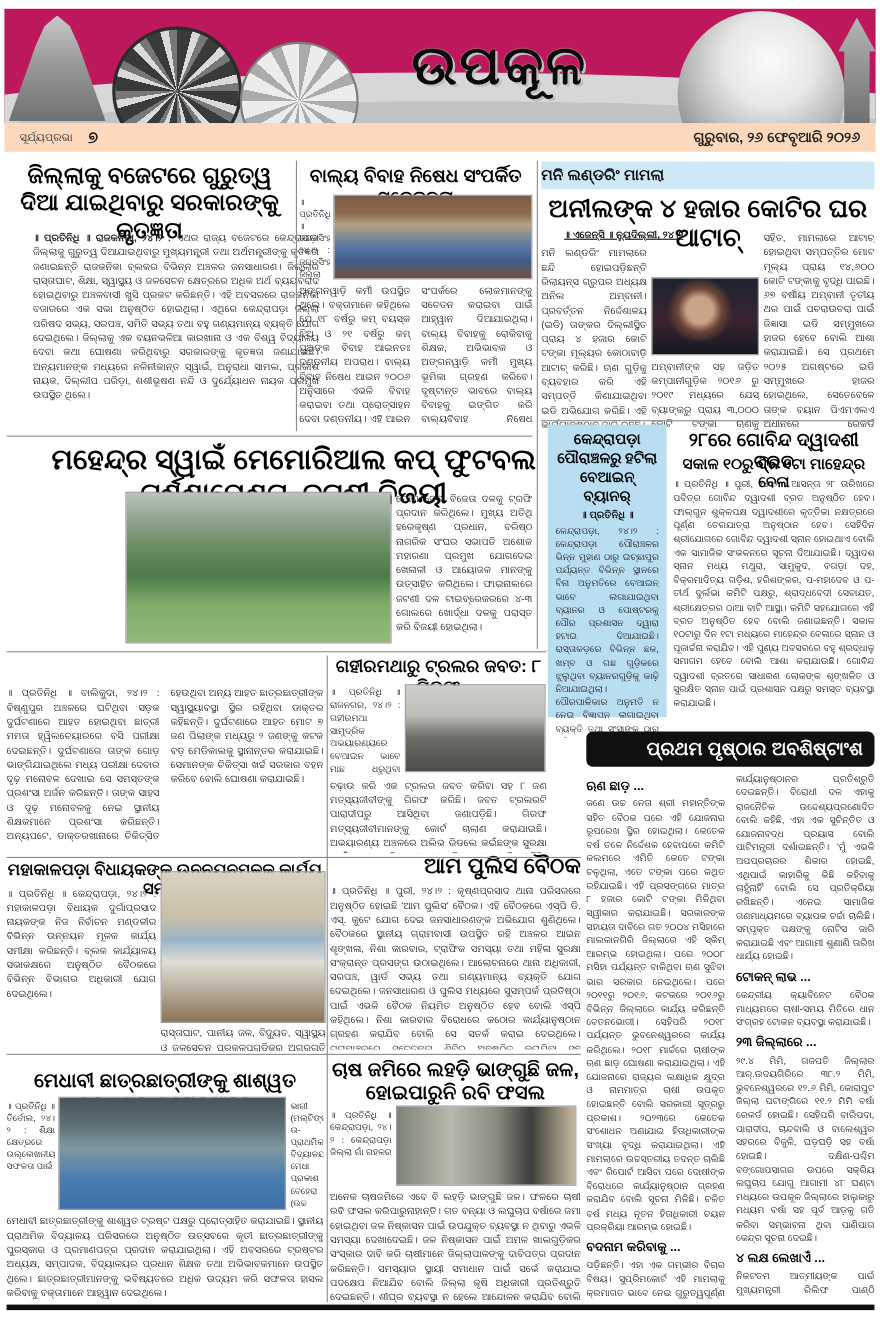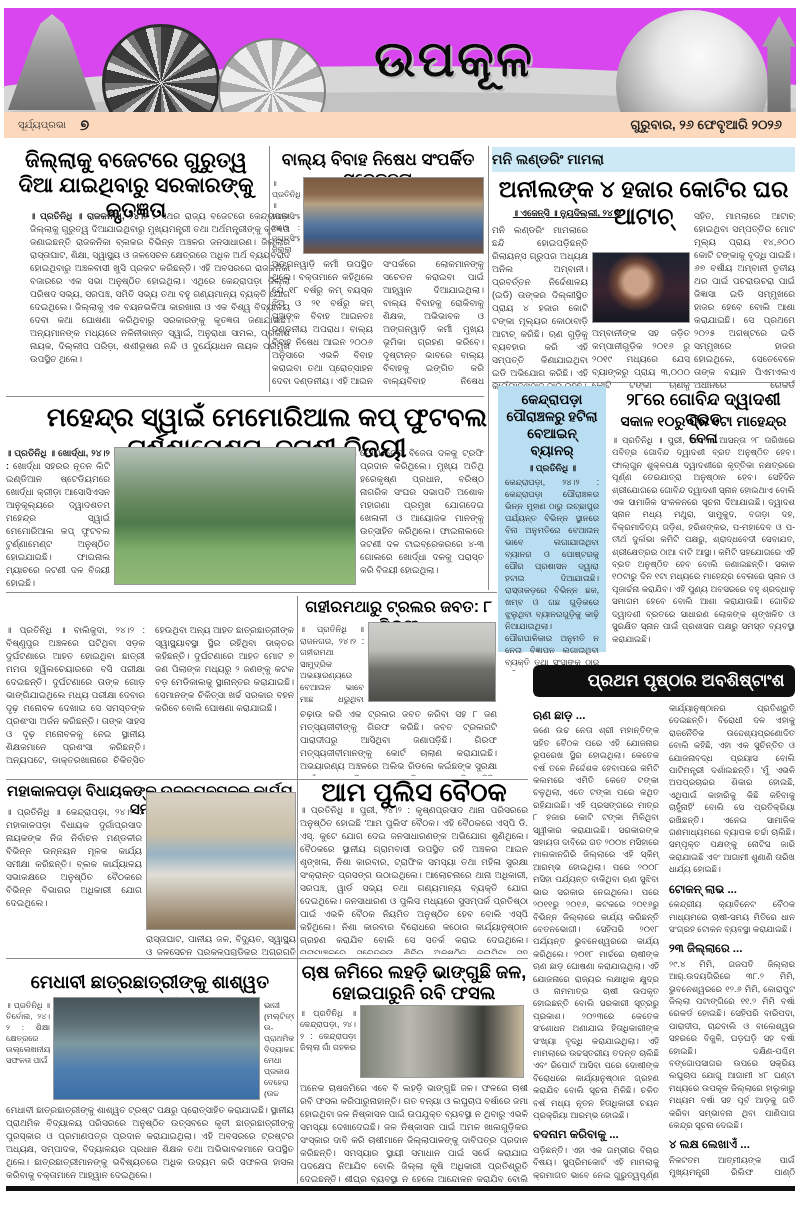--- a/index.html
+++ b/index.html
@@ -1,19 +1,19 @@
 <!DOCTYPE html>
 <html><head>
 <meta charset="utf-8">
 <style>
   html,body{margin:0;padding:0;background:#e8e8e8;}
   #page{position:relative;width:800px;height:1212px;background:#ffffff;margin:0 auto;
         font-family:"Liberation Sans","DejaVu Sans",sans-serif;color:#1a1a1a;overflow:hidden;}
   
-  .masthead{position:absolute;left:4px;top:8px;width:792px;height:104px;background:#d946ef;overflow:hidden;}
+  .masthead{position:absolute;left:4px;top:8px;width:792px;height:104px;background:#be185d;overflow:hidden;}
   .wave{position:absolute;background:#d7d7d7;border-radius:50%;}
   .wave.w1{left:-80px;top:58px;width:960px;height:90px;}
   .wave.w2{left:-40px;top:84px;width:900px;height:70px;background:#c3c3c3;}
   .temple-left{position:absolute;left:4px;top:6px;width:88px;height:96px;
     background:linear-gradient(180deg,#c8c8c8 0%,#9a9a9a 45%,#707070 100%);
     clip-path:polygon(50% 0,63% 10%,72% 28%,100% 100%,0 100%,28% 28%,37% 10%);}
   .umb{position:absolute;border-radius:50%;}
   .umb.dark{left:98px;top:16px;width:112px;height:112px;border:3px solid #2c2c2c;
     background:repeating-conic-gradient(#3a3a3a 0 14deg,#d9d9d9 14deg 22deg,#777 22deg 30deg);}
   .umb.light{left:214px;top:30px;width:104px;height:104px;border:2px solid #7d7d7d;
@@ -122,24 +122,20 @@
   </div>
   <div class="abs photo ph-anil" style="left:592px;top:252px;width:98px;height:71px;"></div>
   <div class="abs body-txt" style="left:694px;top:210px;width:101px;height:182px;">
     <span>ସହିତ, ମାମଲାରେ ଆଟାଚ୍ ହୋଇଥିବା ସମ୍ପତ୍ତିର ମୋଟ ମୂଲ୍ୟ ପ୍ରାୟ ୧୪,୬୦୦ କୋଟି ଟଙ୍କାକୁ ବୃଦ୍ଧି ପାଇଛି। ୬୭ ବର୍ଷୀୟ ଅମ୍ବାନୀ ତୃତୀୟ ଥର ପାଇଁ ପଚରାଉଚରା ପାଇଁ ଜିଜ୍ଞାସା ଇଡି ସମ୍ମୁଖରେ ହାଜର ହେବେ ବୋଲି ଆଶା କରାଯାଇଛି। ସେ ପ୍ରଥମେ ୨୦୨୫ ଅଗଷ୍ଟରେ ଇଡି ସମ୍ମୁଖରେ ହାଜର ହୋଇଥିଲେ, ସେତେବେଳେ ତାଙ୍କ ବୟାନ ପିଏମଏଲଏ ଅଧୀନରେ ରେକର୍ଡ କରାଯାଇଥିଲା। ଗୁରୁ ଅନୁସନ୍ଧାନ ଏକ ପ୍ରାଥମିକ ତଥ୍ୟରୁ ଜଣାପଡ଼ିଛି ଯେ</span>
   </div>
   <div class="abs body-txt" style="left:592px;top:327px;width:98px;height:65px;">
     <span>ଅମ୍ବାନୀଙ୍କ ସହ ଜଡ଼ିତ କମ୍ପାନୀଗୁଡ଼ିକ ୨୦୧୬ ରୁ ୨୦୧୯ ମଧ୍ୟରେ ଯେସ୍ ବ୍ୟାଙ୍କରୁ ପ୍ରାୟ ୩,୦୦୦ କୋଟି ଟଙ୍କା ଋଣକୁ ଅନ୍ୟତ୍ର ଘୁଞ୍ଚାଇବା ପାଇଁ ଏକ ଷଡ଼ଯନ୍ତ୍ରରେ ଯୋଜନାରେ ସାମିଲ ଥିଲେ।</span>
   </div>
 
   <div class="abs hl" style="left:6px;top:402px;width:522px;font-size:26px;">ମହେନ୍ଦ୍ର ସ୍ୱାଇଁ ମେମୋରିଆଲ କପ୍ ଫୁଟବଲ ଟୁର୍ଣ୍ଣାମେଣ୍ଟ, ଜଟଣୀ ବିଜୟୀ</div>
-  <div class="abs body-txt" style="left:6px;top:447px;width:104px;height:140px;">
-    <b>॥ ପ୍ରତିନିଧି ॥ ଖୋର୍ଦ୍ଧା, ୨୪।୨ :</b>
-    <span>ଖୋର୍ଦ୍ଧା ସହରର ନୂତନ ଲିଟି ଇଣ୍ଡିଆନ ଷ୍ଟେଡିୟମରେ ଖୋର୍ଦ୍ଧା କ୍ରୀଡ଼ା ଆସୋସିଏସନ ଆନୁକୂଲ୍ୟରେ ଦ୍ୱାଦଶତମ ମହେନ୍ଦ୍ର ସ୍ୱାଇଁ ମେମୋରିଆଲ କପ୍ ଫୁଟବଲ ଟୁର୍ଣ୍ଣାମେଣ୍ଟ ଅନୁଷ୍ଠିତ ହୋଇଯାଇଛି। ଫାଇନାଲ ମ୍ୟାଚରେ ଜଟଣୀ ଦଳ ବିଜୟୀ ହୋଇଛି।</span>
-  </div>
   <div class="abs photo ph-football" style="left:114px;top:447px;width:242px;height:138px;"></div>
   <div class="abs body-txt" style="left:360px;top:447px;width:124px;height:140px;">
     <span>ଯୋଗ ଦେଇ ବିଜେତା ଦଳକୁ ଟ୍ରଫି ପ୍ରଦାନ କରିଥିଲେ। ମୁଖ୍ୟ ଅତିଥି ହରେକୃଷ୍ଣ ପ୍ରଧାନ, ବରିଷ୍ଠ ନାଗରିକ ସଂଘର ସଭାପତି ଅଶୋକ ମହାରଣା ପ୍ରମୁଖ ଯୋଗଦେଇ ଖେଳାଳୀ ଓ ଆୟୋଜକ ମାନଙ୍କୁ ଉତ୍ସାହିତ କରିଥିଲେ। ଫାଇନାଲରେ ଜଟଣୀ ଦଳ ଟାଇବ୍ରେକରରେ ୪-୩ ଗୋଲରେ ଖୋର୍ଦ୍ଧା ଦଳକୁ ପରାସ୍ତ କରି ବିଜୟୀ ହୋଇଥିଲା।</span>
   </div>
 
   <div class="abs bluebox" style="left:498px;top:386px;width:108px;height:266px;">
     <div class="hl">କେନ୍ଦ୍ରାପଡ଼ା ପୌରାଞ୍ଚଳରୁ ହଟିଲା ବେଆଇନ୍ ବ୍ୟାନର୍</div>
     <div class="byline" style="margin:3px 0 2px;">॥ ପ୍ରତିନିଧି ॥</div>
     <div class="body-txt" style="height:195px;">
       <span>କେନ୍ଦ୍ରାପଡ଼ା, ୨୪।୨ : କେନ୍ଦ୍ରାପଡ଼ା ପୌରାଞ୍ଚଳର ଭିନ୍ନ ମୁହାଣ ଠାରୁ ଇଚ୍ଛାପୁର ପର୍ଯ୍ୟନ୍ତ ବିଭିନ୍ନ ସ୍ଥାନରେ ବିନା ଅନୁମତିରେ ବେଆଇନ୍ ଭାବେ ଲଗାଯାଇଥିବା ବ୍ୟାନର ଓ ପୋଷ୍ଟରକୁ ପୌର ପ୍ରଶାସନ ଦ୍ୱାରା ହଟାଇ ଦିଆଯାଇଛି। ରାସ୍ତାକଡ଼ରେ ବିଭିନ୍ନ ଛକ, ଖମ୍ବ ଓ ଗଛ ଗୁଡ଼ିକରେ ଝୁଲୁଥିବା ବ୍ୟାନରଗୁଡ଼ିକୁ କାଢ଼ି ନିଆଯାଇଥିଲା। ପୌରପାଳିକାର ଅନୁମତି ନ ନେଇ ବିଜ୍ଞାପନ ଲଗାଇଥିବା ବ୍ୟକ୍ତି ତଥା ସଂସ୍ଥାଙ୍କ ଠାରୁ ଜରିମାନା ଆଦାୟ କରାଯିବ ବୋଲି ନିର୍ବାହୀ ଅଧିକାରୀ ସୂଚନା ଦେଇଛନ୍ତି। ପୌରସଂସ୍ଥାର ଏଭଳି ପଦକ୍ଷେପକୁ ସହରବାସୀ ସ୍ୱାଗତ କରିଛନ୍ତି।</span>
@@ -167,21 +163,21 @@
 
   <div class="abs hl" style="left:6px;top:782px;width:288px;font-size:15px;">ମହାକାଳପଡ଼ା ବିଧାୟକଙ୍କ ଉନ୍ନୟନମୂଳକ କାର୍ଯ୍ୟ ସମୀକ୍ଷା</div>
   <div class="abs body-txt" style="left:6px;top:806px;width:136px;height:150px;">
     <span>॥ ପ୍ରତିନିଧି ॥ କେନ୍ଦ୍ରାପଡ଼ା, ୨୪।୨ : ମହାକାଳପଡ଼ା ବିଧାୟକ ଦୁର୍ଗାପ୍ରସାଦ ନାୟକଙ୍କ ନିଜ ନିର୍ବାଚନ ମଣ୍ଡଳୀର ବିଭିନ୍ନ ଉନ୍ନୟନ ମୂଳକ କାର୍ଯ୍ୟ ସମୀକ୍ଷା କରିଛନ୍ତି। ବ୍ଲକ କାର୍ଯ୍ୟାଳୟ ସଭାକକ୍ଷରେ ଅନୁଷ୍ଠିତ ବୈଠକରେ ବିଭିନ୍ନ ବିଭାଗର ଅଧିକାରୀ ଯୋଗ ଦେଇଥିଲେ।</span>
   </div>
   <div class="abs photo ph-review" style="left:146px;top:792px;width:150px;height:138px;"></div>
   <div class="abs body-txt" style="left:146px;top:933px;width:150px;height:23px;">
     <span>ରାସ୍ତାଘାଟ, ପାନୀୟ ଜଳ, ବିଦ୍ୟୁତ, ସ୍ୱାସ୍ଥ୍ୟ ଓ ଜଳସେଚନ ପ୍ରକଳ୍ପଗୁଡ଼ିକର ଅଗ୍ରଗତି ସଂପର୍କରେ ବିଧାୟକ ପଚାରି ବୁଝିଥିଲେ। ଚାଲୁଥିବା କାର୍ଯ୍ୟ ନିର୍ଦ୍ଧାରିତ ସମୟରେ ସାରିବାକୁ ନିର୍ଦ୍ଦେଶ ଦିଆଯାଇଥିଲା।</span>
   </div>
 
-  <div class="abs hl" style="left:300px;top:777px;width:228px;font-size:26px;">ଆମ ପୁଲିସ ବୈଠକ</div>
+  <div class="abs hl" style="left:300px;top:777px;width:228px;font-size:20px;text-align:right;">ଆମ ପୁଲିସ ବୈଠକ</div>
   <div class="abs body-txt" style="left:300px;top:804px;width:228px;height:150px;">
     <span>॥ ପ୍ରତିନିଧି ॥ ପୁରୀ, ୨୪।୨ : କୃଷ୍ଣପ୍ରସାଦ ଥାନା ପରିସରରେ ଅନୁଷ୍ଠିତ ହୋଇଛି 'ଆମ ପୁଲିସ' ବୈଠକ। ଏହି ବୈଠକରେ ଏସ୍‌ପି ଡି. ଏସ୍. କୁଟେ ଯୋଗ ଦେଇ ଜନସାଧାରଣଙ୍କ ଅଭିଯୋଗ ଶୁଣିଥିଲେ। ବୈଠକରେ ସ୍ଥାନୀୟ ଗ୍ରାମବାସୀ ଉପସ୍ଥିତ ରହି ଅଞ୍ଚଳର ଆଇନ ଶୃଙ୍ଖଳା, ନିଶା କାରବାର, ଟ୍ରାଫିକ ସମସ୍ୟା ତଥା ମହିଳା ସୁରକ୍ଷା ସଂକ୍ରାନ୍ତ ପ୍ରସଙ୍ଗ ଉଠାଇଥିଲେ। ଆଲୋଚନାରେ ଥାନା ଅଧିକାରୀ, ସରପଞ୍ଚ, ୱାର୍ଡ ସଭ୍ୟ ତଥା ଗଣ୍ୟମାନ୍ୟ ବ୍ୟକ୍ତି ଯୋଗ ଦେଇଥିଲେ। ଜନସାଧାରଣ ଓ ପୁଲିସ ମଧ୍ୟରେ ସୁସମ୍ପର୍କ ପ୍ରତିଷ୍ଠା ପାଇଁ ଏଭଳି ବୈଠକ ନିୟମିତ ଅନୁଷ୍ଠିତ ହେବ ବୋଲି ଏସ୍‌ପି କହିଥିଲେ। ନିଶା କାରବାର ବିରୋଧରେ କଠୋର କାର୍ଯ୍ୟାନୁଷ୍ଠାନ ଗ୍ରହଣ କରାଯିବ ବୋଲି ସେ ସତର୍କ କରାଇ ଦେଇଥିଲେ। ଗ୍ରାମାଞ୍ଚଳରେ ସଚେତନତା ଶିବିର ଅନୁଷ୍ଠିତ କରାଯିବା ସହ ଯୁବପିଢ଼ିଙ୍କୁ ନିଶାମୁକ୍ତ କରିବା ଦିଗରେ ପଦକ୍ଷେପ ନିଆଯିବ ବୋଲି ସୂଚନା ଦିଆଯାଇଥିଲା। ଏହି ଅବସରରେ ଜନସଚେତନତା କାର୍ଯ୍ୟକ୍ରମକୁ ଅଧିକ ବ୍ୟାପକ କରାଯିବ ବୋଲି ଘୋଷଣା କରାଯାଇଥିଲା।</span>
   </div>
 
   <div class="abs hl" style="left:6px;top:972px;width:288px;font-size:18px;">ମେଧାବୀ ଛାତ୍ରଛାତ୍ରୀଙ୍କୁ ଶାଶ୍ୱତ ଟ୍ରଷ୍ଟର ପ୍ରୋତ୍ସାହନ</div>
   <div class="abs body-txt" style="left:6px;top:1000px;width:44px;height:100px;font-size:8px;line-height:11px;">
     <span>॥ ପ୍ରତିନିଧି ॥ ତିର୍ତୋଲ, ୨୪।୨ : ଶିକ୍ଷା କ୍ଷେତ୍ରରେ ଉଲ୍ଲେଖନୀୟ ସଫଳତା ପାଇଁ</span>
   </div>
   <div class="abs photo ph-class" style="left:53px;top:997px;width:207px;height:103px;"></div>
   <div class="abs body-txt" style="left:264px;top:1000px;width:30px;height:100px;font-size:8px;line-height:11px;">

